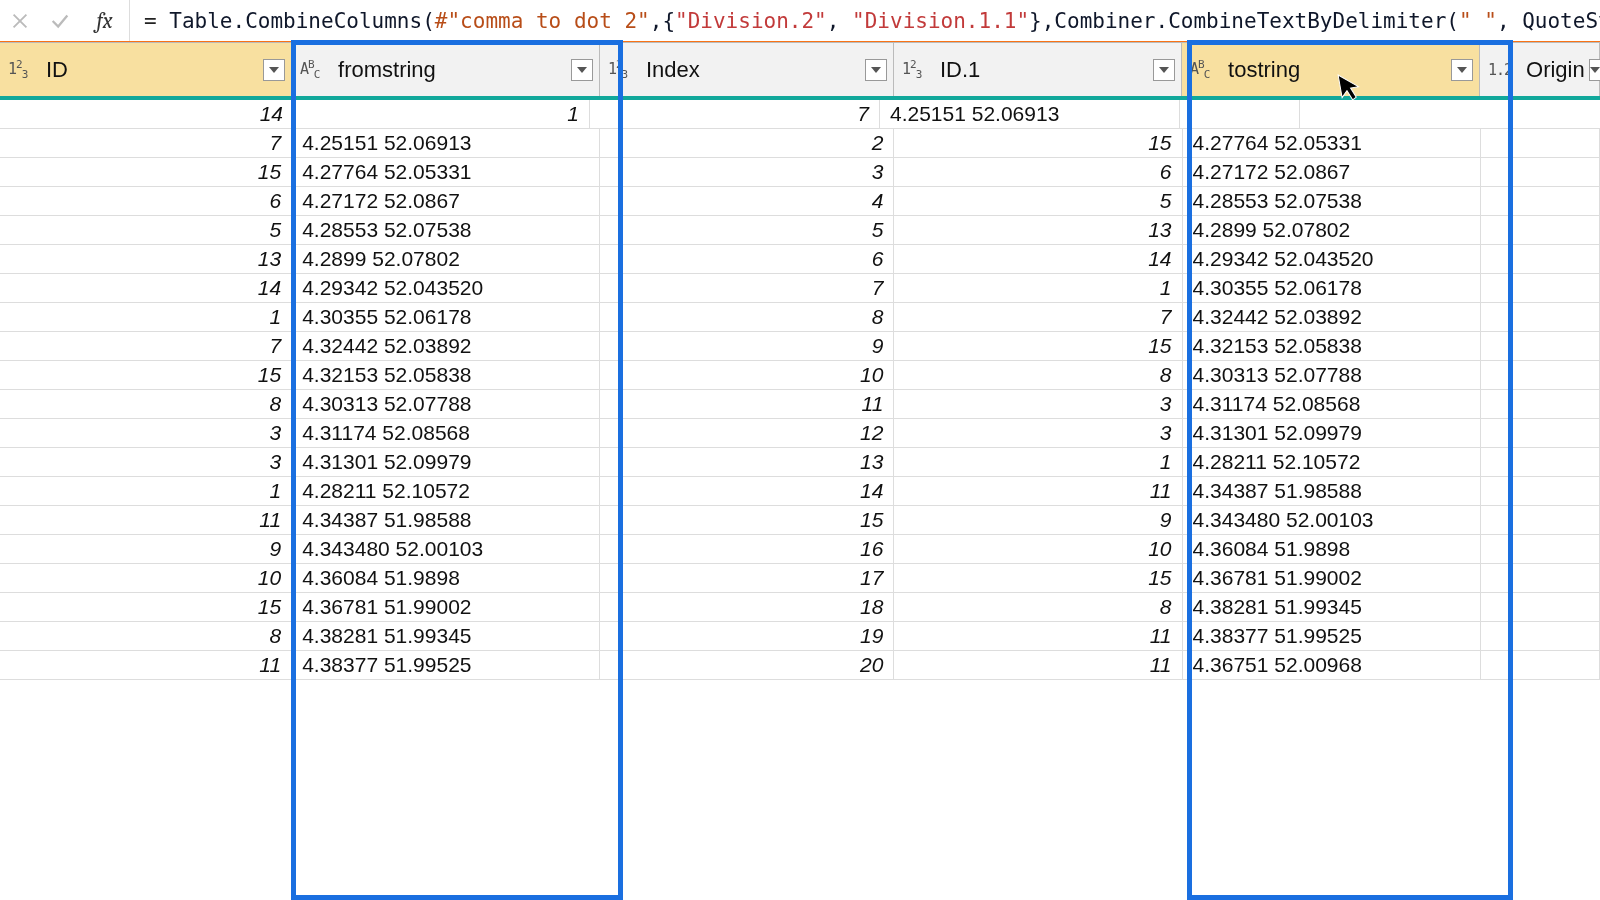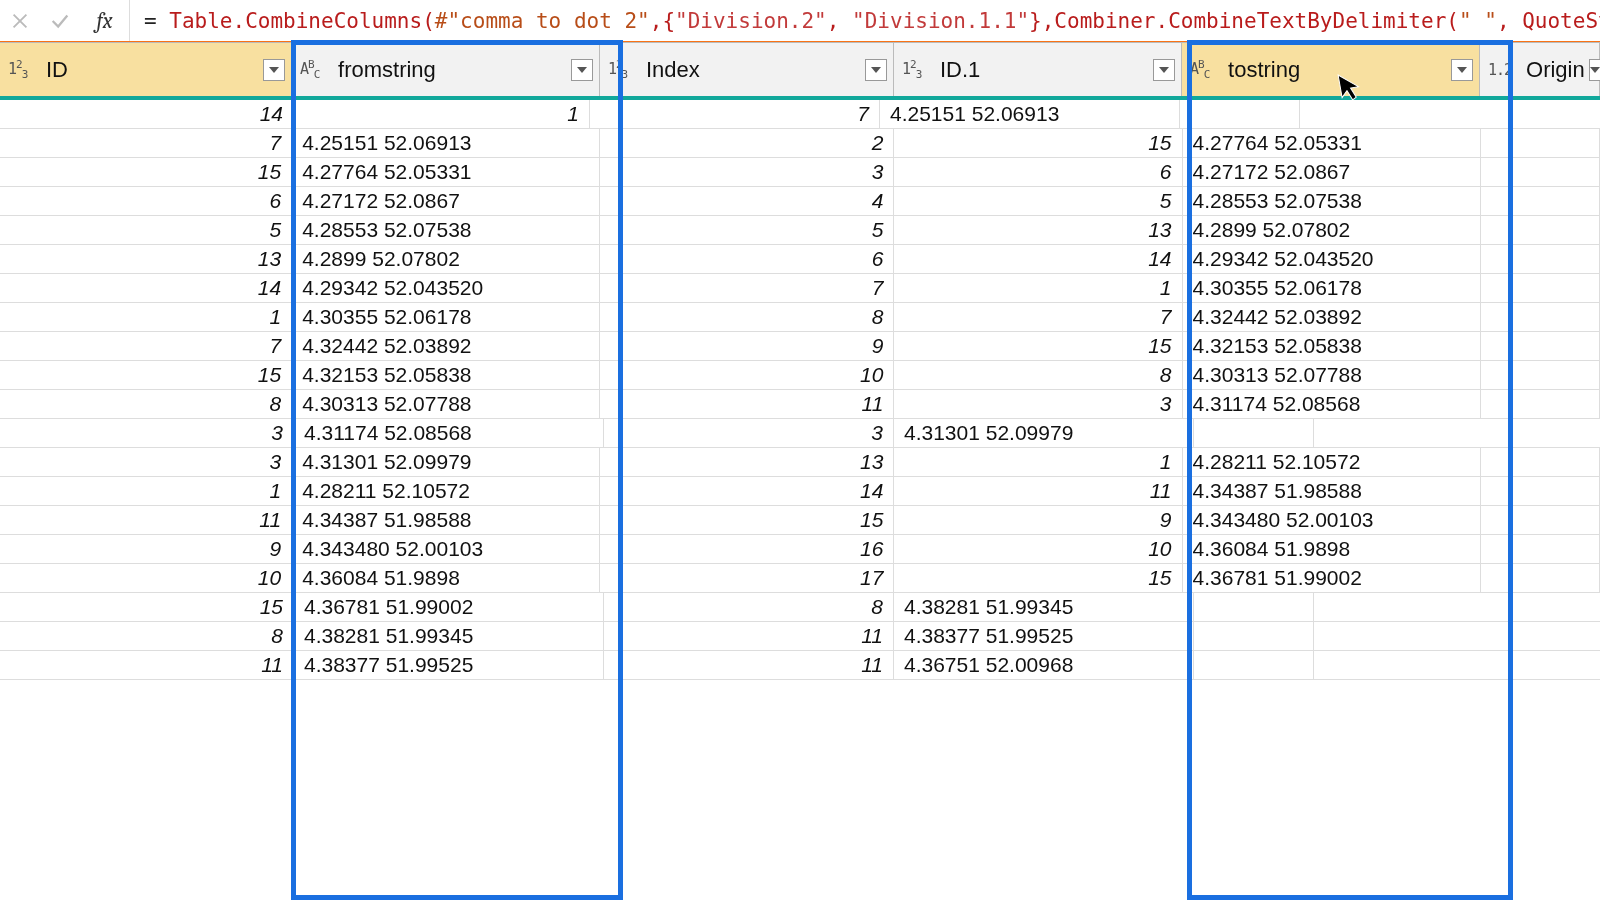--- a/index.html
+++ b/index.html
@@ -33,21 +33,21 @@
   .formula-text {
     flex: 1;
     padding: 0 14px;
     font-family: Consolas, monospace;
     font-size: 21px;
     white-space: nowrap;
     overflow: hidden;
     color:#222;
   }
   .formula-text .eq { color:#222; }
-  .formula-text .fn { color:#b91c1c; }
+  .formula-text .fn { color:#0f172a; }
   .formula-text .str1 { color:#b84d18; }
   .formula-text .str2 { color:#c23a3a; }
   
   .grid {
     width: 100%;
     overflow: hidden;
   }
   .hdr-row {
     display:flex;
     height: 58px;
@@ -269,20 +269,21 @@
         <div class="cell w-id num">8</div>
         <div class="cell w-from">4.30313 52.07788</div>
         <div class="cell w-idx num">11</div>
         <div class="cell w-id1 num">3</div>
         <div class="cell w-to">4.31174 52.08568</div>
         <div class="cell w-orig num"></div>
       </div>
       <div class="data-row">
         <div class="cell w-id num">3</div>
         <div class="cell w-from">4.31174 52.08568</div>
+        <div class="cell w-idx num">12</div>
         <div class="cell w-id1 num">3</div>
         <div class="cell w-to">4.31301 52.09979</div>
         <div class="cell w-orig num"></div>
       </div>
       <div class="data-row">
         <div class="cell w-id num">3</div>
         <div class="cell w-from">4.31301 52.09979</div>
         <div class="cell w-idx num">13</div>
         <div class="cell w-id1 num">1</div>
         <div class="cell w-to">4.28211 52.10572</div>
@@ -316,34 +317,37 @@
         <div class="cell w-id num">10</div>
         <div class="cell w-from">4.36084 51.9898</div>
         <div class="cell w-idx num">17</div>
         <div class="cell w-id1 num">15</div>
         <div class="cell w-to">4.36781 51.99002</div>
         <div class="cell w-orig num"></div>
       </div>
       <div class="data-row">
         <div class="cell w-id num">15</div>
         <div class="cell w-from">4.36781 51.99002</div>
+        <div class="cell w-idx num">18</div>
         <div class="cell w-id1 num">8</div>
         <div class="cell w-to">4.38281 51.99345</div>
         <div class="cell w-orig num"></div>
       </div>
       <div class="data-row">
         <div class="cell w-id num">8</div>
         <div class="cell w-from">4.38281 51.99345</div>
+        <div class="cell w-idx num">19</div>
         <div class="cell w-id1 num">11</div>
         <div class="cell w-to">4.38377 51.99525</div>
         <div class="cell w-orig num"></div>
       </div>
       <div class="data-row">
         <div class="cell w-id num">11</div>
         <div class="cell w-from">4.38377 51.99525</div>
+        <div class="cell w-idx num">20</div>
         <div class="cell w-id1 num">11</div>
         <div class="cell w-to">4.36751 52.00968</div>
         <div class="cell w-orig num"></div>
       </div>
     </div>
 </div>
 
 <div class="hl" style="left:291px; top:40px; width:332px; height:860px;"></div>
 <div class="hl" style="left:1187px; top:40px; width:326px; height:860px;"></div>
 

